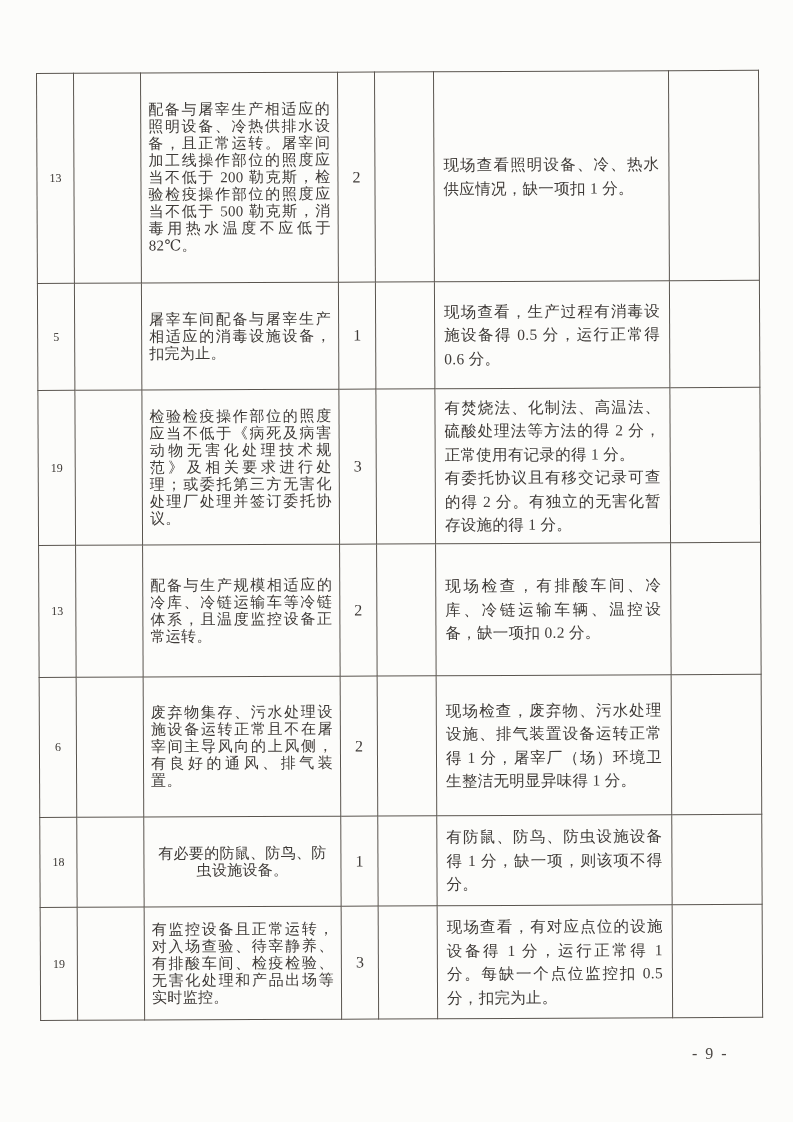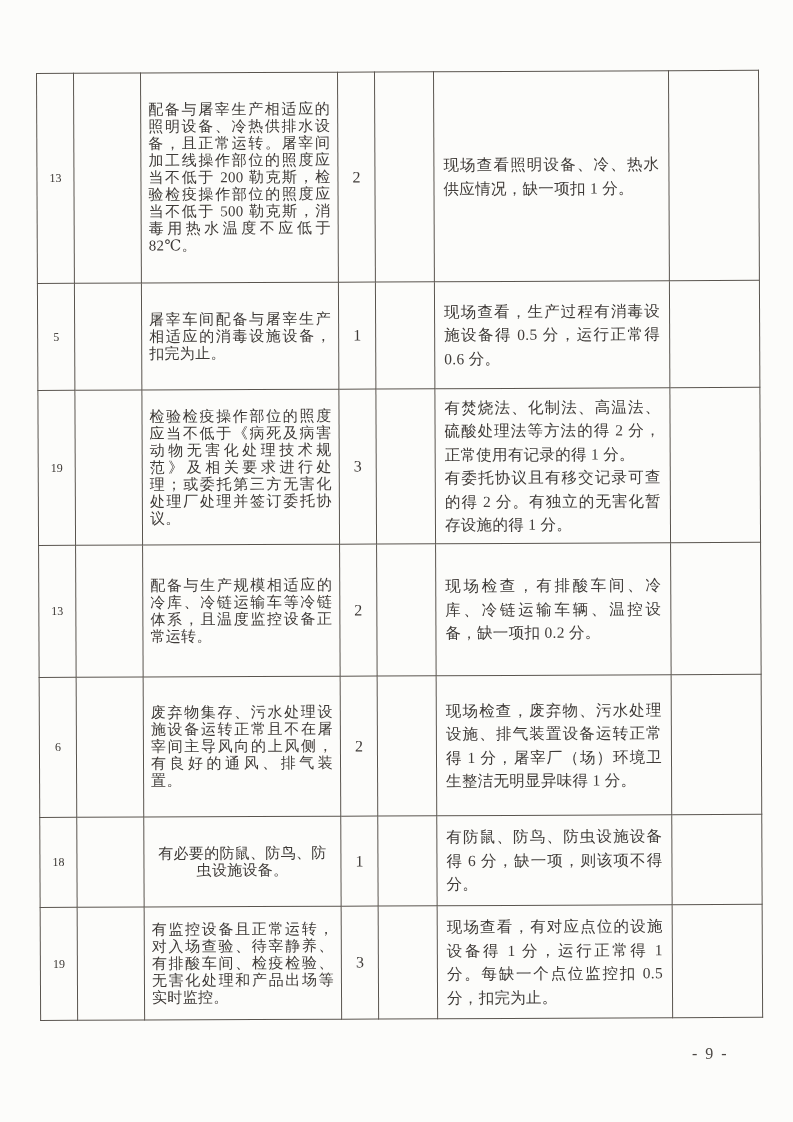--- a/index.html
+++ b/index.html
@@ -157,21 +157,21 @@
         </tr>
         <tr style="height:90px">
           <td class="c-no">18</td>
           <td class="c-blank"></td>
           <td class="c-criteria center">
               <div>有必要的防鼠、防鸟、防虫设施设备。</div>
             </td>
           <td class="c-score">1</td>
           <td class="c-blank"></td>
           <td class="c-method">
-              <div>有防鼠、防鸟、防虫设施设备得 6 分，缺一项，则该项不得分。</div>
+              <div>有防鼠、防鸟、防虫设施设备得 1 分，缺一项，则该项不得分。</div>
             </td>
           <td class="c-blank"></td>
         </tr>
         <tr style="height:113px">
           <td class="c-no">19</td>
           <td class="c-blank"></td>
           <td class="c-criteria">
               <div>有监控设备且正常运转，对入场查验、待宰静养、有排酸车间、检疫检验、无害化处理和产品出场等实时监控。</div>
             </td>
           <td class="c-score">3</td>

